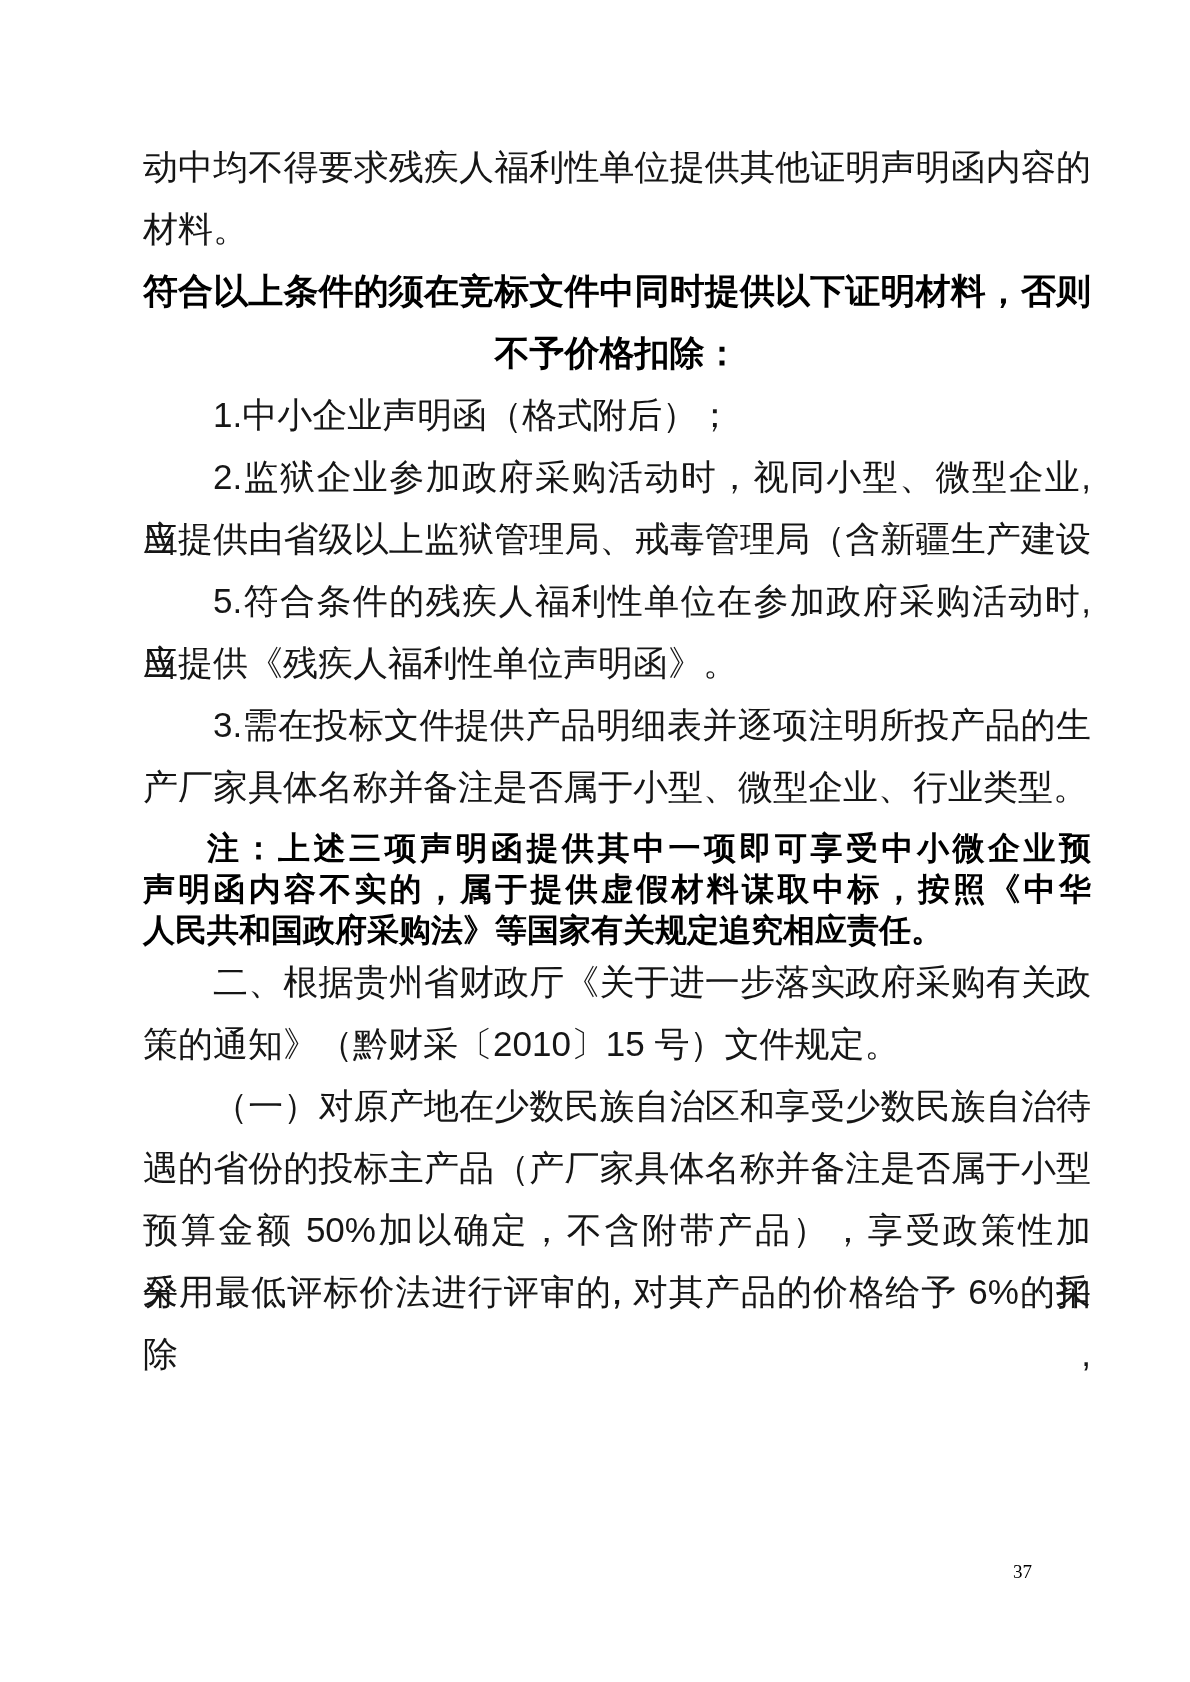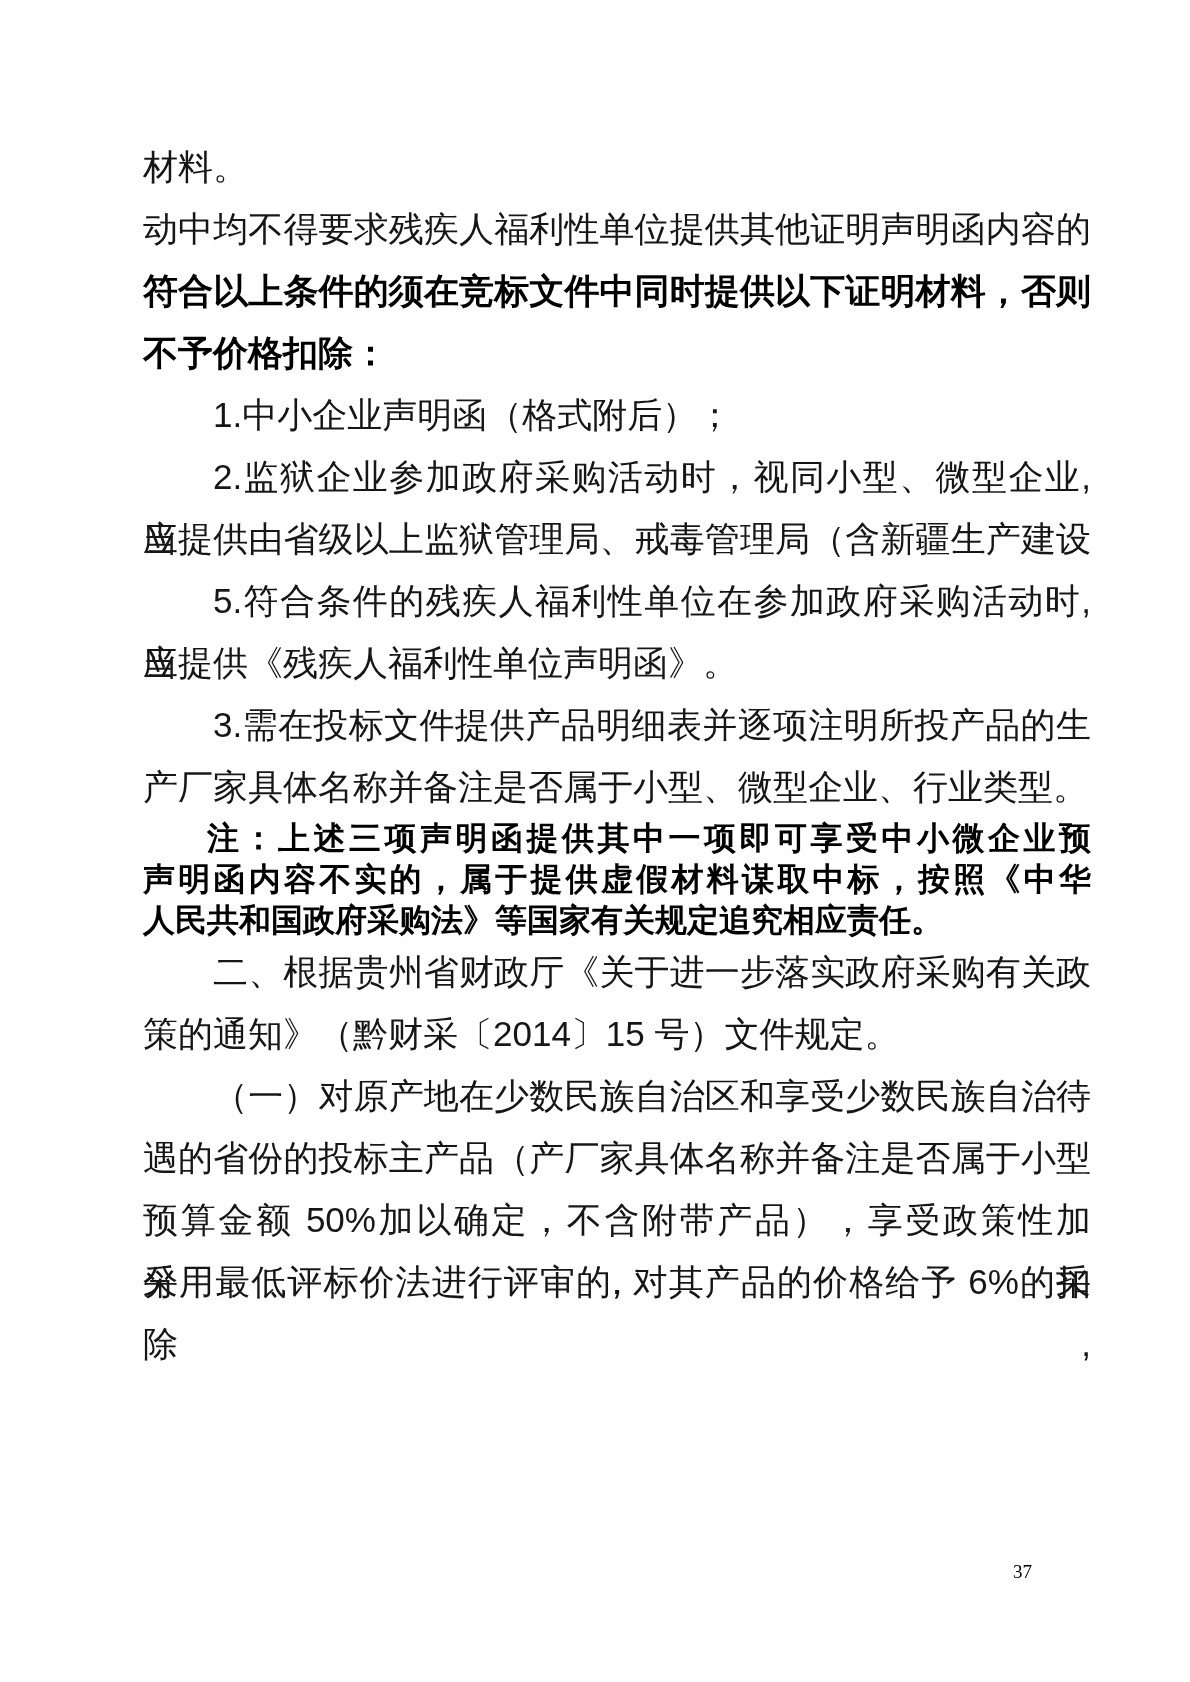--- a/index.html
+++ b/index.html
@@ -29,29 +29,31 @@
     line-height:62px;
     height:62px;
     color:var(--text);
     font-weight:400;
     text-align:left;
     letter-spacing:0;
   }
   .line.bold{
     font-weight:700;
     color:var(--bold-text);
+    text-align:center;
   }
   .line.note{
     font-size:32px;
     line-height:41px;
     height:41px;
     font-weight:700;
     color:var(--bold-text);
   }
   .line.note-start{
+    margin-top:10px;
   }
   .line.indent{
     text-indent:2em;
   }
   .line.fill{
     text-align:justify;
     text-align-last:justify;
     text-justify:inter-character;
   }
   .page-number{
@@ -63,35 +65,35 @@
     line-height:32px;
     color:var(--bold-text);
     text-align:right;
   }
 </style>
 </head>
 <body>
 
 <div class="page">
   <div class="content">
+      <div class="line fill">动中均不得要求残疾人福利性单位提供其他证明声明函内容的</div>
       <div class="line">材料。</div>
-      <div class="line fill">动中均不得要求残疾人福利性单位提供其他证明声明函内容的</div>
       <div class="line bold fill">符合以上条件的须在竞标文件中同时提供以下证明材料，否则</div>
       <div class="line bold">不予价格扣除：</div>
       <div class="line indent">1.中小企业声明函（格式附后）；</div>
       <div class="line indent fill">2.监狱企业参加政府采购活动时，视同小型、微型企业, 应</div>
       <div class="line fill">当提供由省级以上监狱管理局、戒毒管理局（含新疆生产建设</div>
       <div class="line indent fill">5.符合条件的残疾人福利性单位在参加政府采购活动时, 应</div>
       <div class="line">当提供《残疾人福利性单位声明函》。</div>
       <div class="line indent fill">3.需在投标文件提供产品明细表并逐项注明所投产品的生</div>
       <div class="line">产厂家具体名称并备注是否属于小型、微型企业、行业类型。</div>
       <div class="line note indent fill note-start">注：上述三项声明函提供其中一项即可享受中小微企业预</div>
       <div class="line note fill">声明函内容不实的，属于提供虚假材料谋取中标，按照《中华</div>
       <div class="line note">人民共和国政府采购法》等国家有关规定追究相应责任。</div>
       <div class="line indent fill">二、根据贵州省财政厅《关于进一步落实政府采购有关政</div>
-      <div class="line">策的通知》（黔财采〔2014〕15 号）文件规定。</div>
+      <div class="line">策的通知》（黔财采〔2010〕15 号）文件规定。</div>
       <div class="line indent fill">（一）对原产地在少数民族自治区和享受少数民族自治待</div>
       <div class="line fill">遇的省份的投标主产品（产厂家具体名称并备注是否属于小型</div>
       <div class="line fill">预算金额 50%加以确定，不含附带产品），享受政策性加分，采</div>
       <div class="line fill">采用最低评标价法进行评审的, 对其产品的价格给予 6%的扣除,</div>
     </div>
   <div class="page-number">37</div>
 </div>
 
 </body></html>

